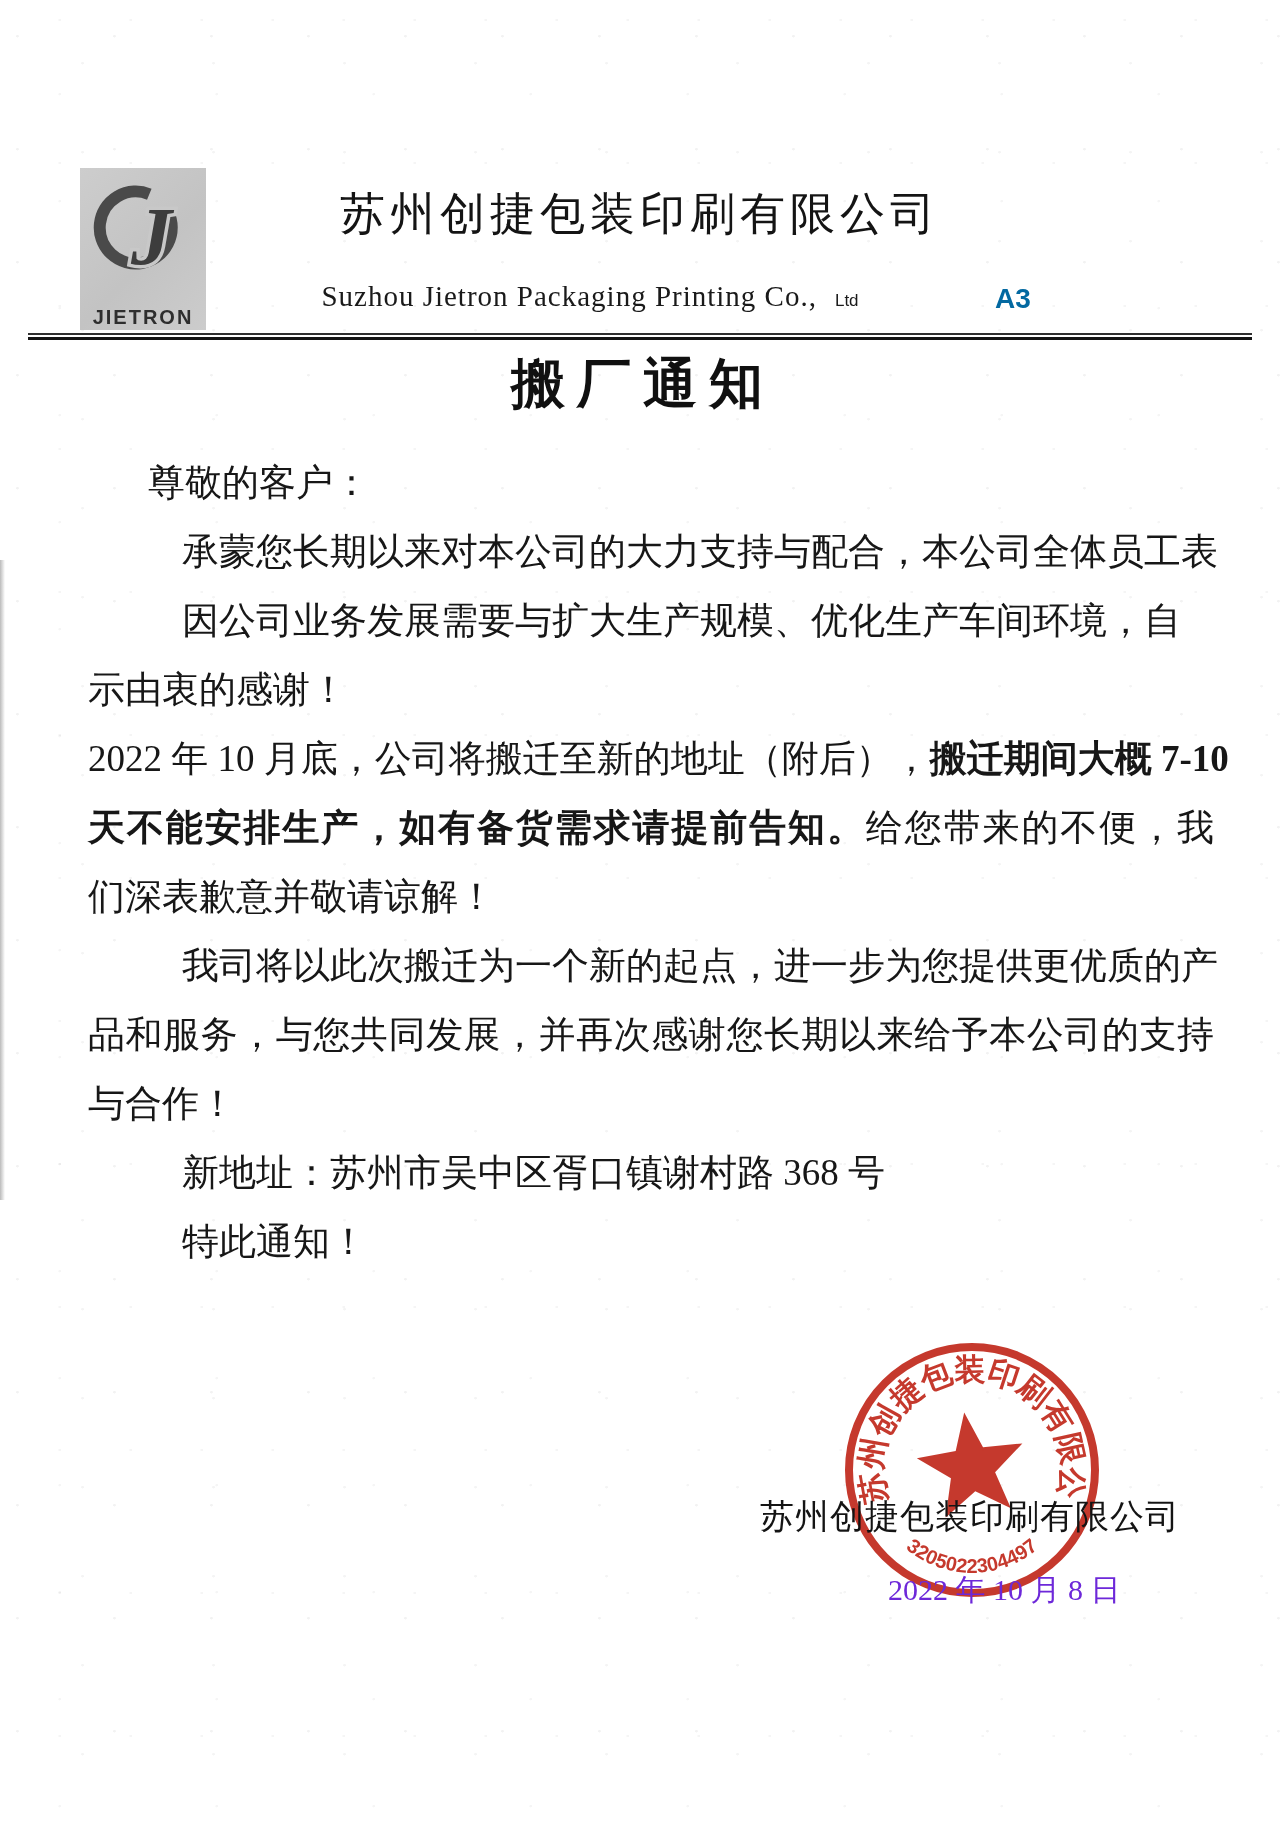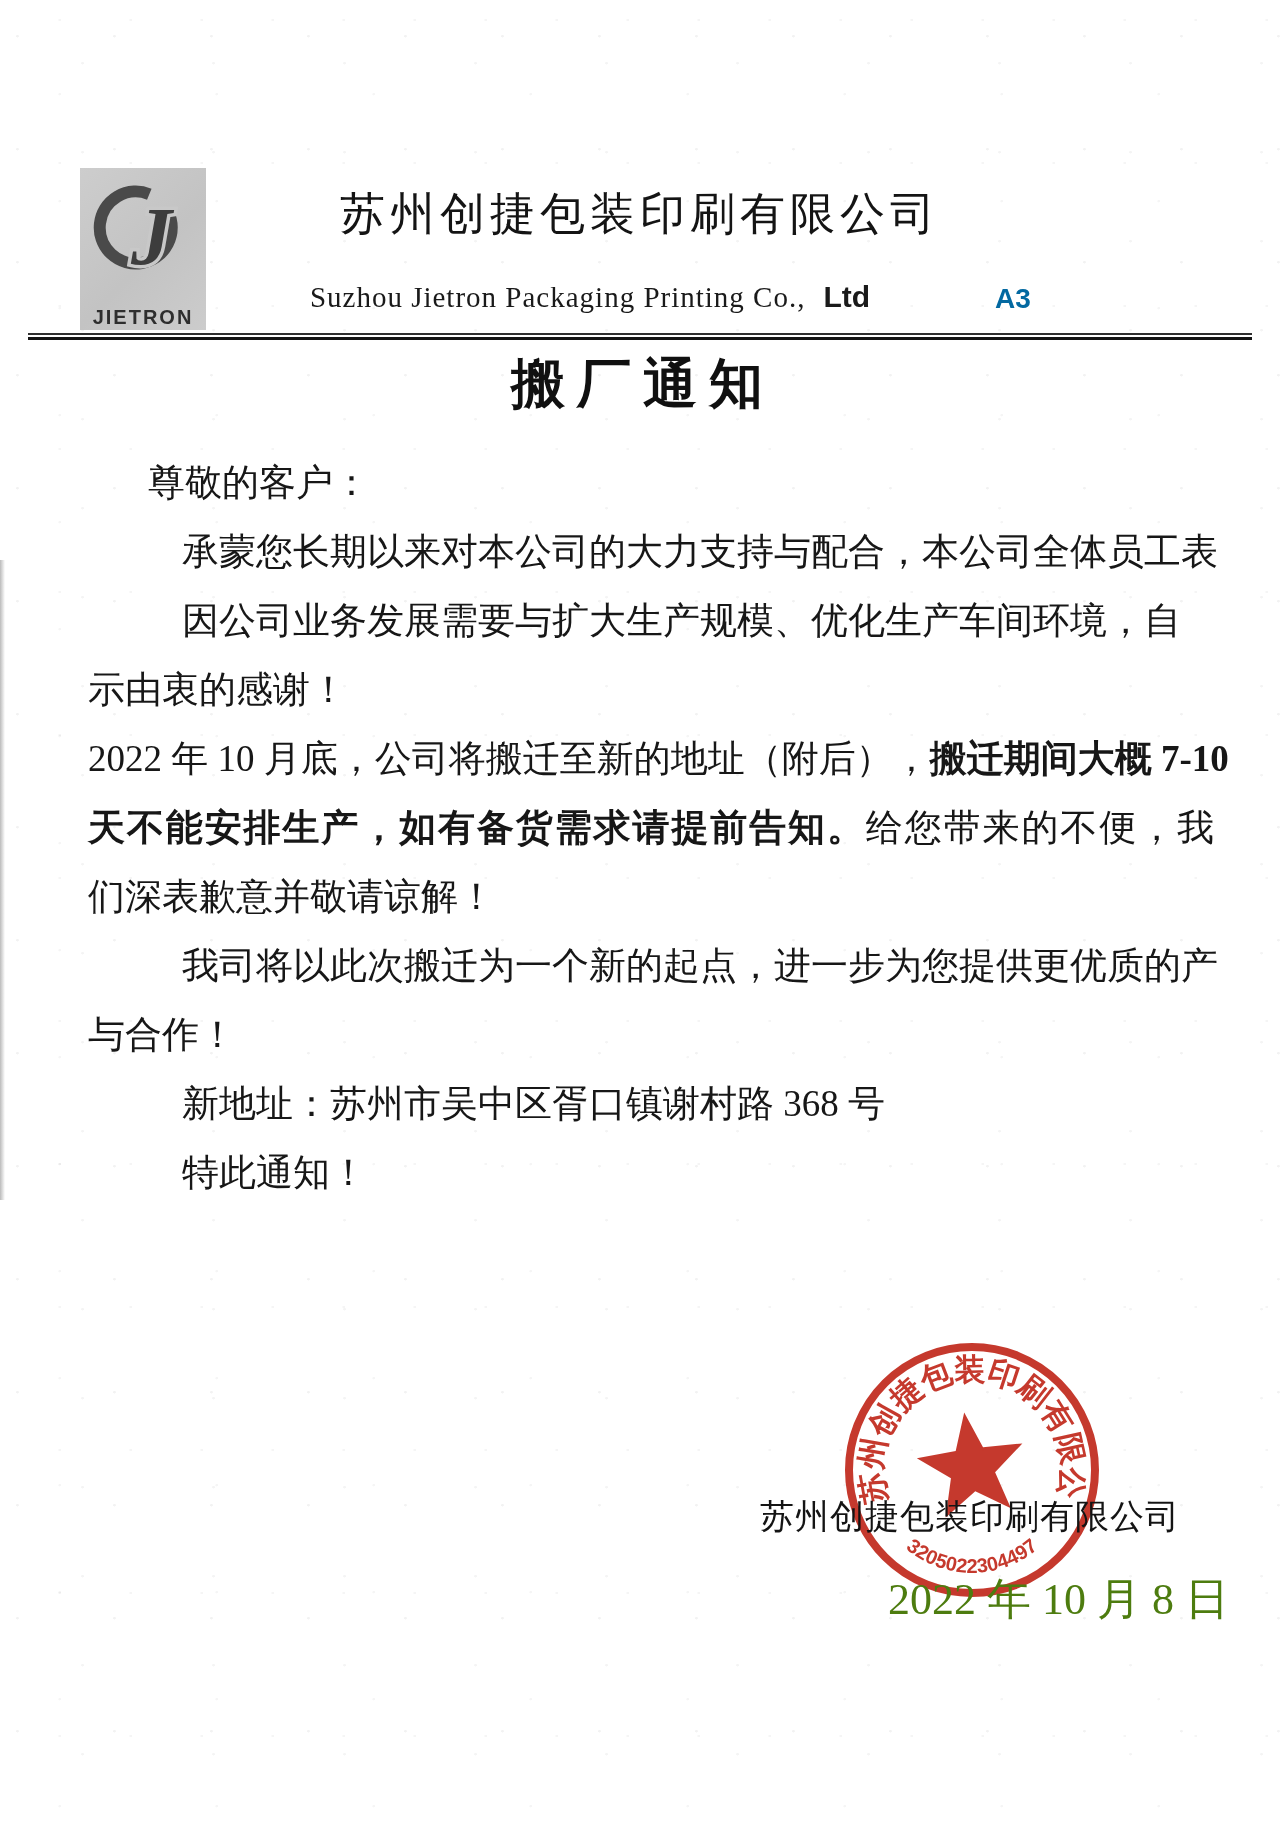--- a/index.html
+++ b/index.html
@@ -40,21 +40,21 @@
     position:absolute;left:210px;top:184px;width:860px;
     text-align:center;font-size:45px;letter-spacing:5px;color:#141414;
     white-space:nowrap;
   }
   .company-en{
     position:absolute;left:210px;top:280px;width:760px;
     text-align:center;font-size:29px;color:#1a1a1a;white-space:nowrap;letter-spacing:1px;
   }
   .company-en .suffix{
     font-family:"Liberation Sans","DejaVu Sans",sans-serif;
-    font-weight:700;font-size:30px;margin-left:18px;letter-spacing:0;
+    font-weight:400;font-size:17px;margin-left:18px;letter-spacing:0;
   }
   .page-code{
     position:absolute;left:995px;top:283px;
     font-family:"Liberation Sans","DejaVu Sans",sans-serif;
     font-weight:600;font-size:28px;color:#0369a1;
   }
   .rule{position:absolute;left:28px;top:333px;width:1224px;}
   .rule .thin{height:2px;background:#2f2f2f;}
   .rule .gap{height:2px;background:transparent;}
   .rule .thick{height:3px;background:#141414;}
@@ -75,21 +75,21 @@
   .bline.full{text-align-last:justify;}
   .bline.ind-small{text-indent:60px;}
   .bline.ind-para{text-indent:94px;}
   .bline .b{font-weight:700;}
   
   .sig-company{
     position:absolute;left:760px;top:1494px;font-size:34px;color:#141414;
     letter-spacing:1px;z-index:3;white-space:nowrap;
   }
   .sig-date{
-    position:absolute;left:888px;top:1570px;font-size:44px;color:#4d7c0f;
+    position:absolute;left:888px;top:1570px;font-size:30px;color:#6d28d9;
     z-index:3;white-space:nowrap;
   }
   .seal{
     position:absolute;left:802px;top:1300px;width:340px;height:340px;
     z-index:2;opacity:0.92;
   }
 </style>
 </head>
 <body>
 
@@ -122,20 +122,21 @@
 
 <div class="body-lines">
     <div class="bline ind-small"><span>尊敬的客户：</span></div>
     <div class="bline ind-para full"><span>承蒙您长期以来对本公司的大力支持与配合，本公司全体员工表</span></div>
     <div class="bline ind-para"><span>因公司业务发展需要与扩大生产规模、优化生产车间环境，自</span></div>
     <div class="bline"><span>示由衷的感谢！</span></div>
     <div class="bline full"><span>2022 年 10 月底，公司将搬迁至新的地址（附后），</span><span class="b">搬迁期间大概 7-10</span></div>
     <div class="bline full"><span class="b">天不能安排生产，如有备货需求请提前告知。</span><span>给您带来的不便，我</span></div>
     <div class="bline"><span>们深表歉意并敬请谅解！</span></div>
     <div class="bline ind-para full"><span>我司将以此次搬迁为一个新的起点，进一步为您提供更优质的产</span></div>
+    <div class="bline full"><span>品和服务，与您共同发展，并再次感谢您长期以来给予本公司的支持</span></div>
     <div class="bline"><span>与合作！</span></div>
     <div class="bline ind-para"><span>新地址：苏州市吴中区胥口镇谢村路 368 号</span></div>
     <div class="bline ind-para"><span>特此通知！</span></div>
   </div>
 
 <svg class="seal" viewBox="0 0 340 340">
   <g fill="none">
     <circle cx="170" cy="170" r="123" stroke="#c1291c" stroke-width="8"></circle>
   </g>
   <polygon points="170,112 183.8,149 223.3,150.7 192.3,175.3 202.9,213.3 170,191.5 137.1,213.3 147.7,175.3 116.7,150.7 156.2,149" fill="#c1291c" transform="rotate(-8 170 168)"></polygon>

